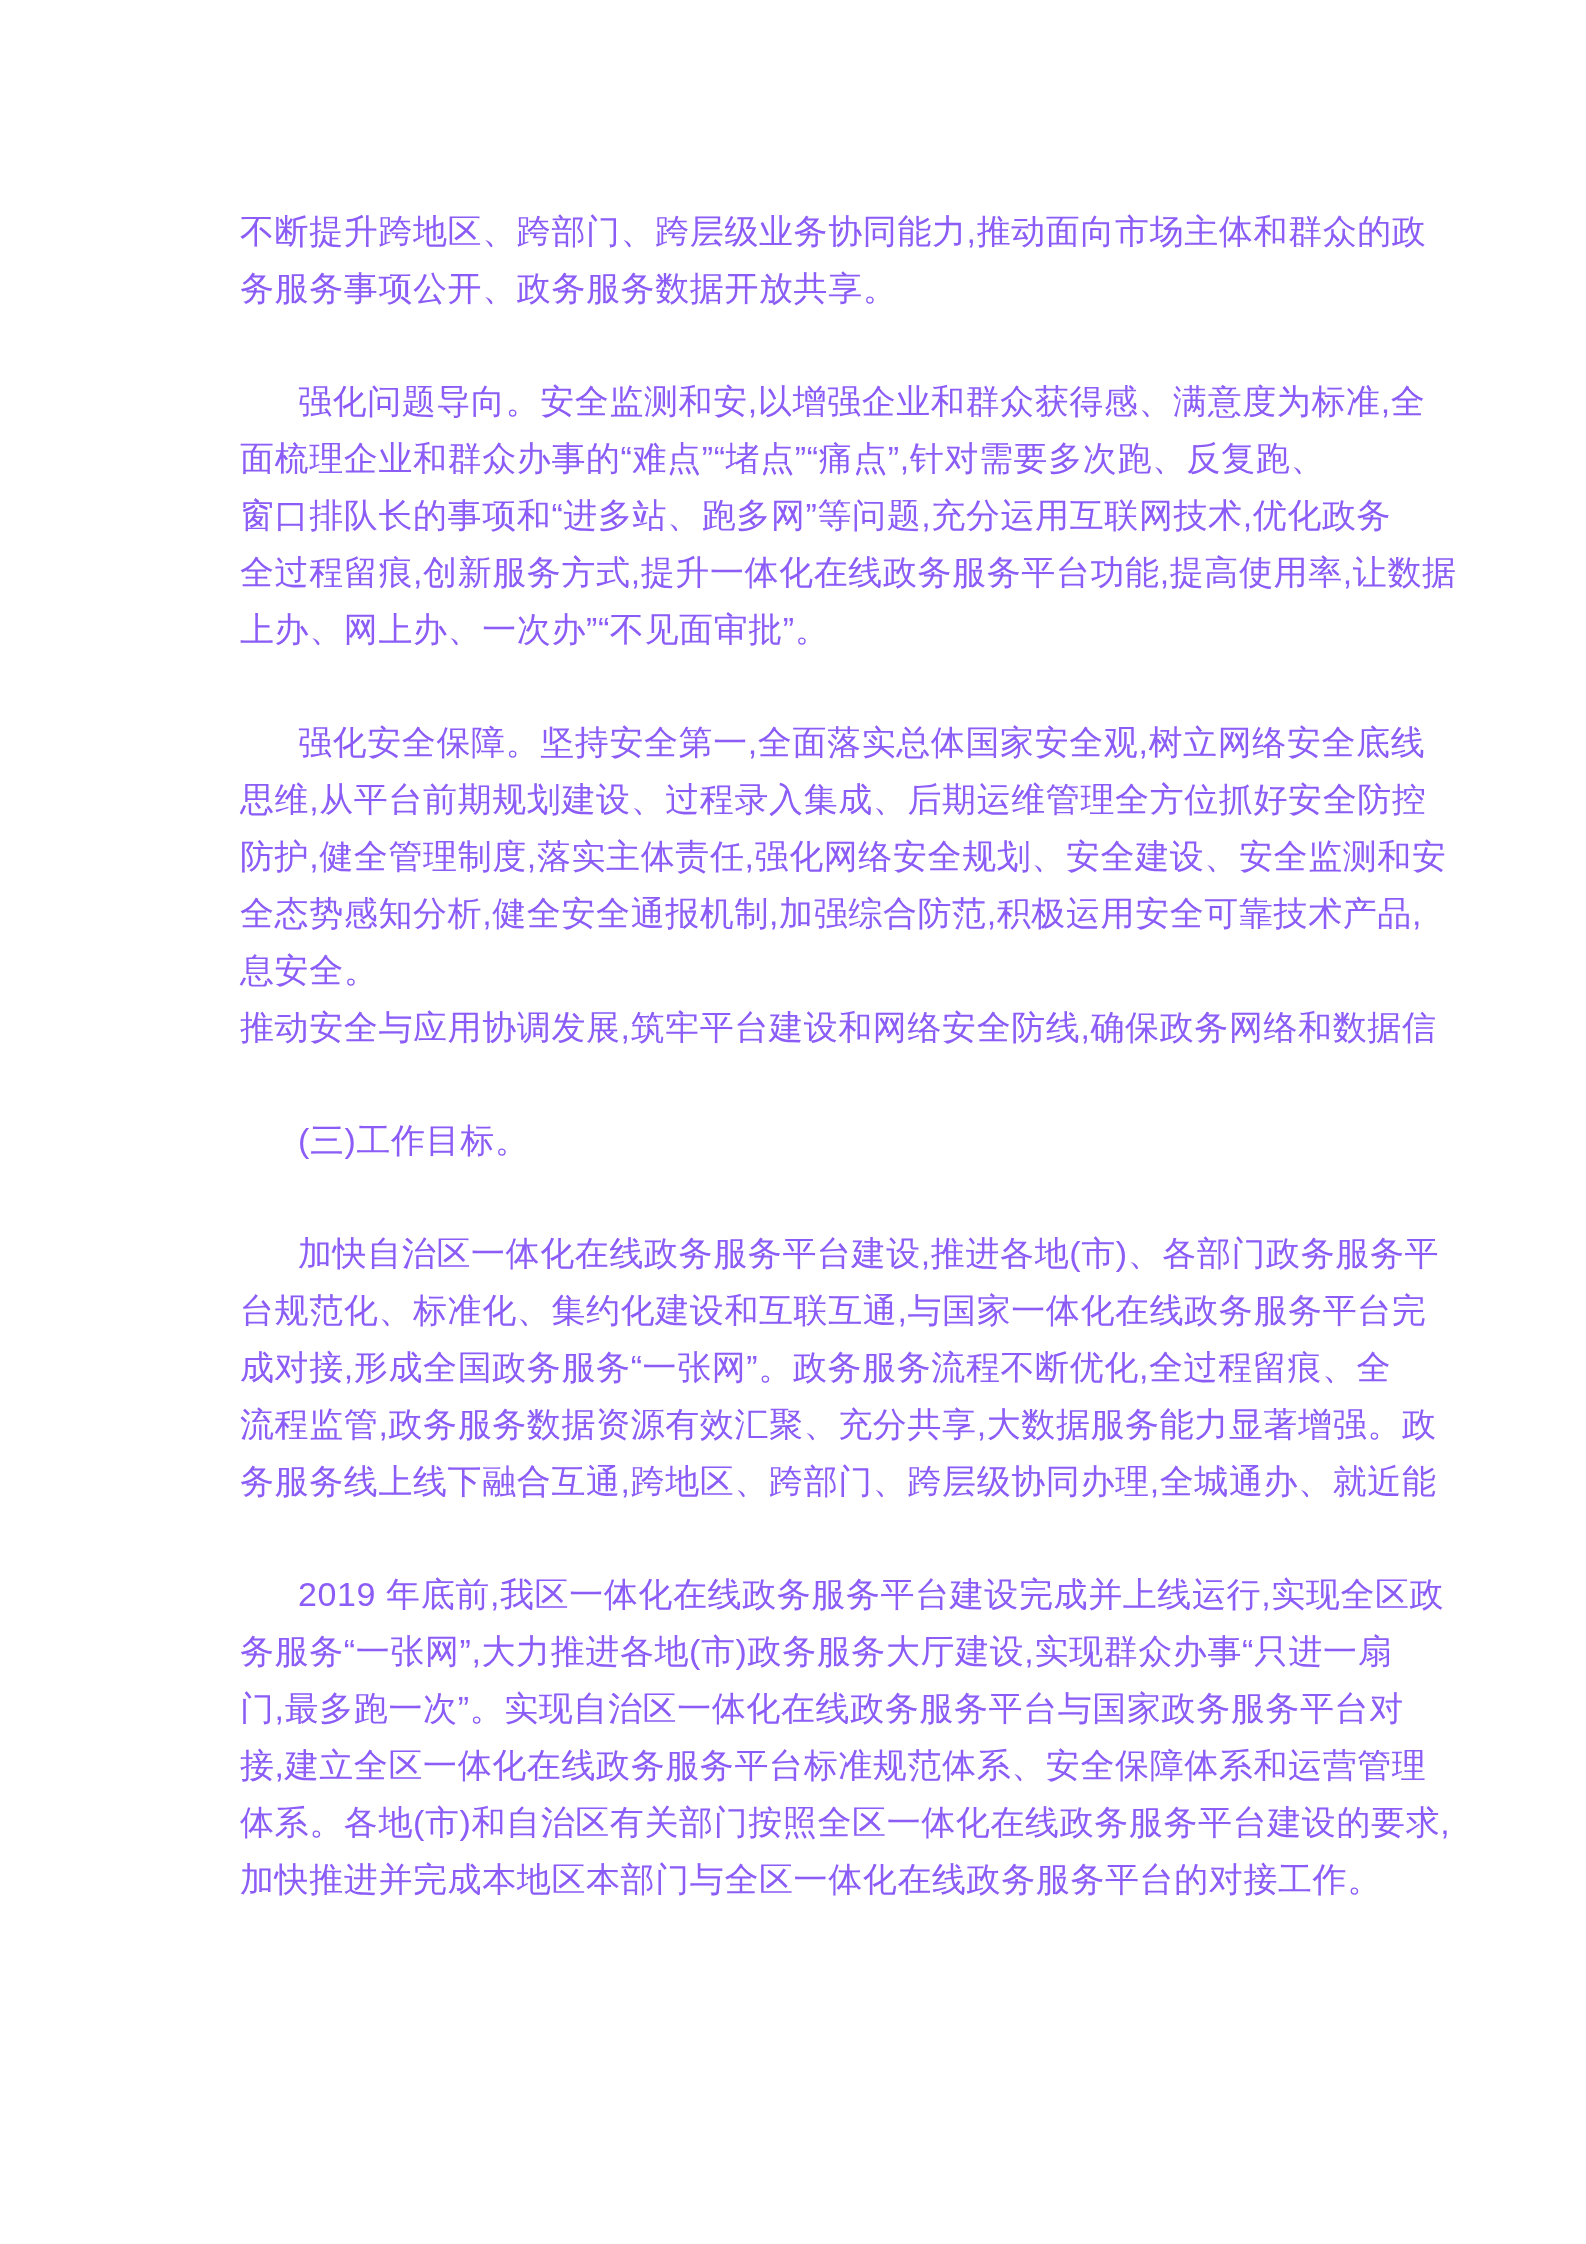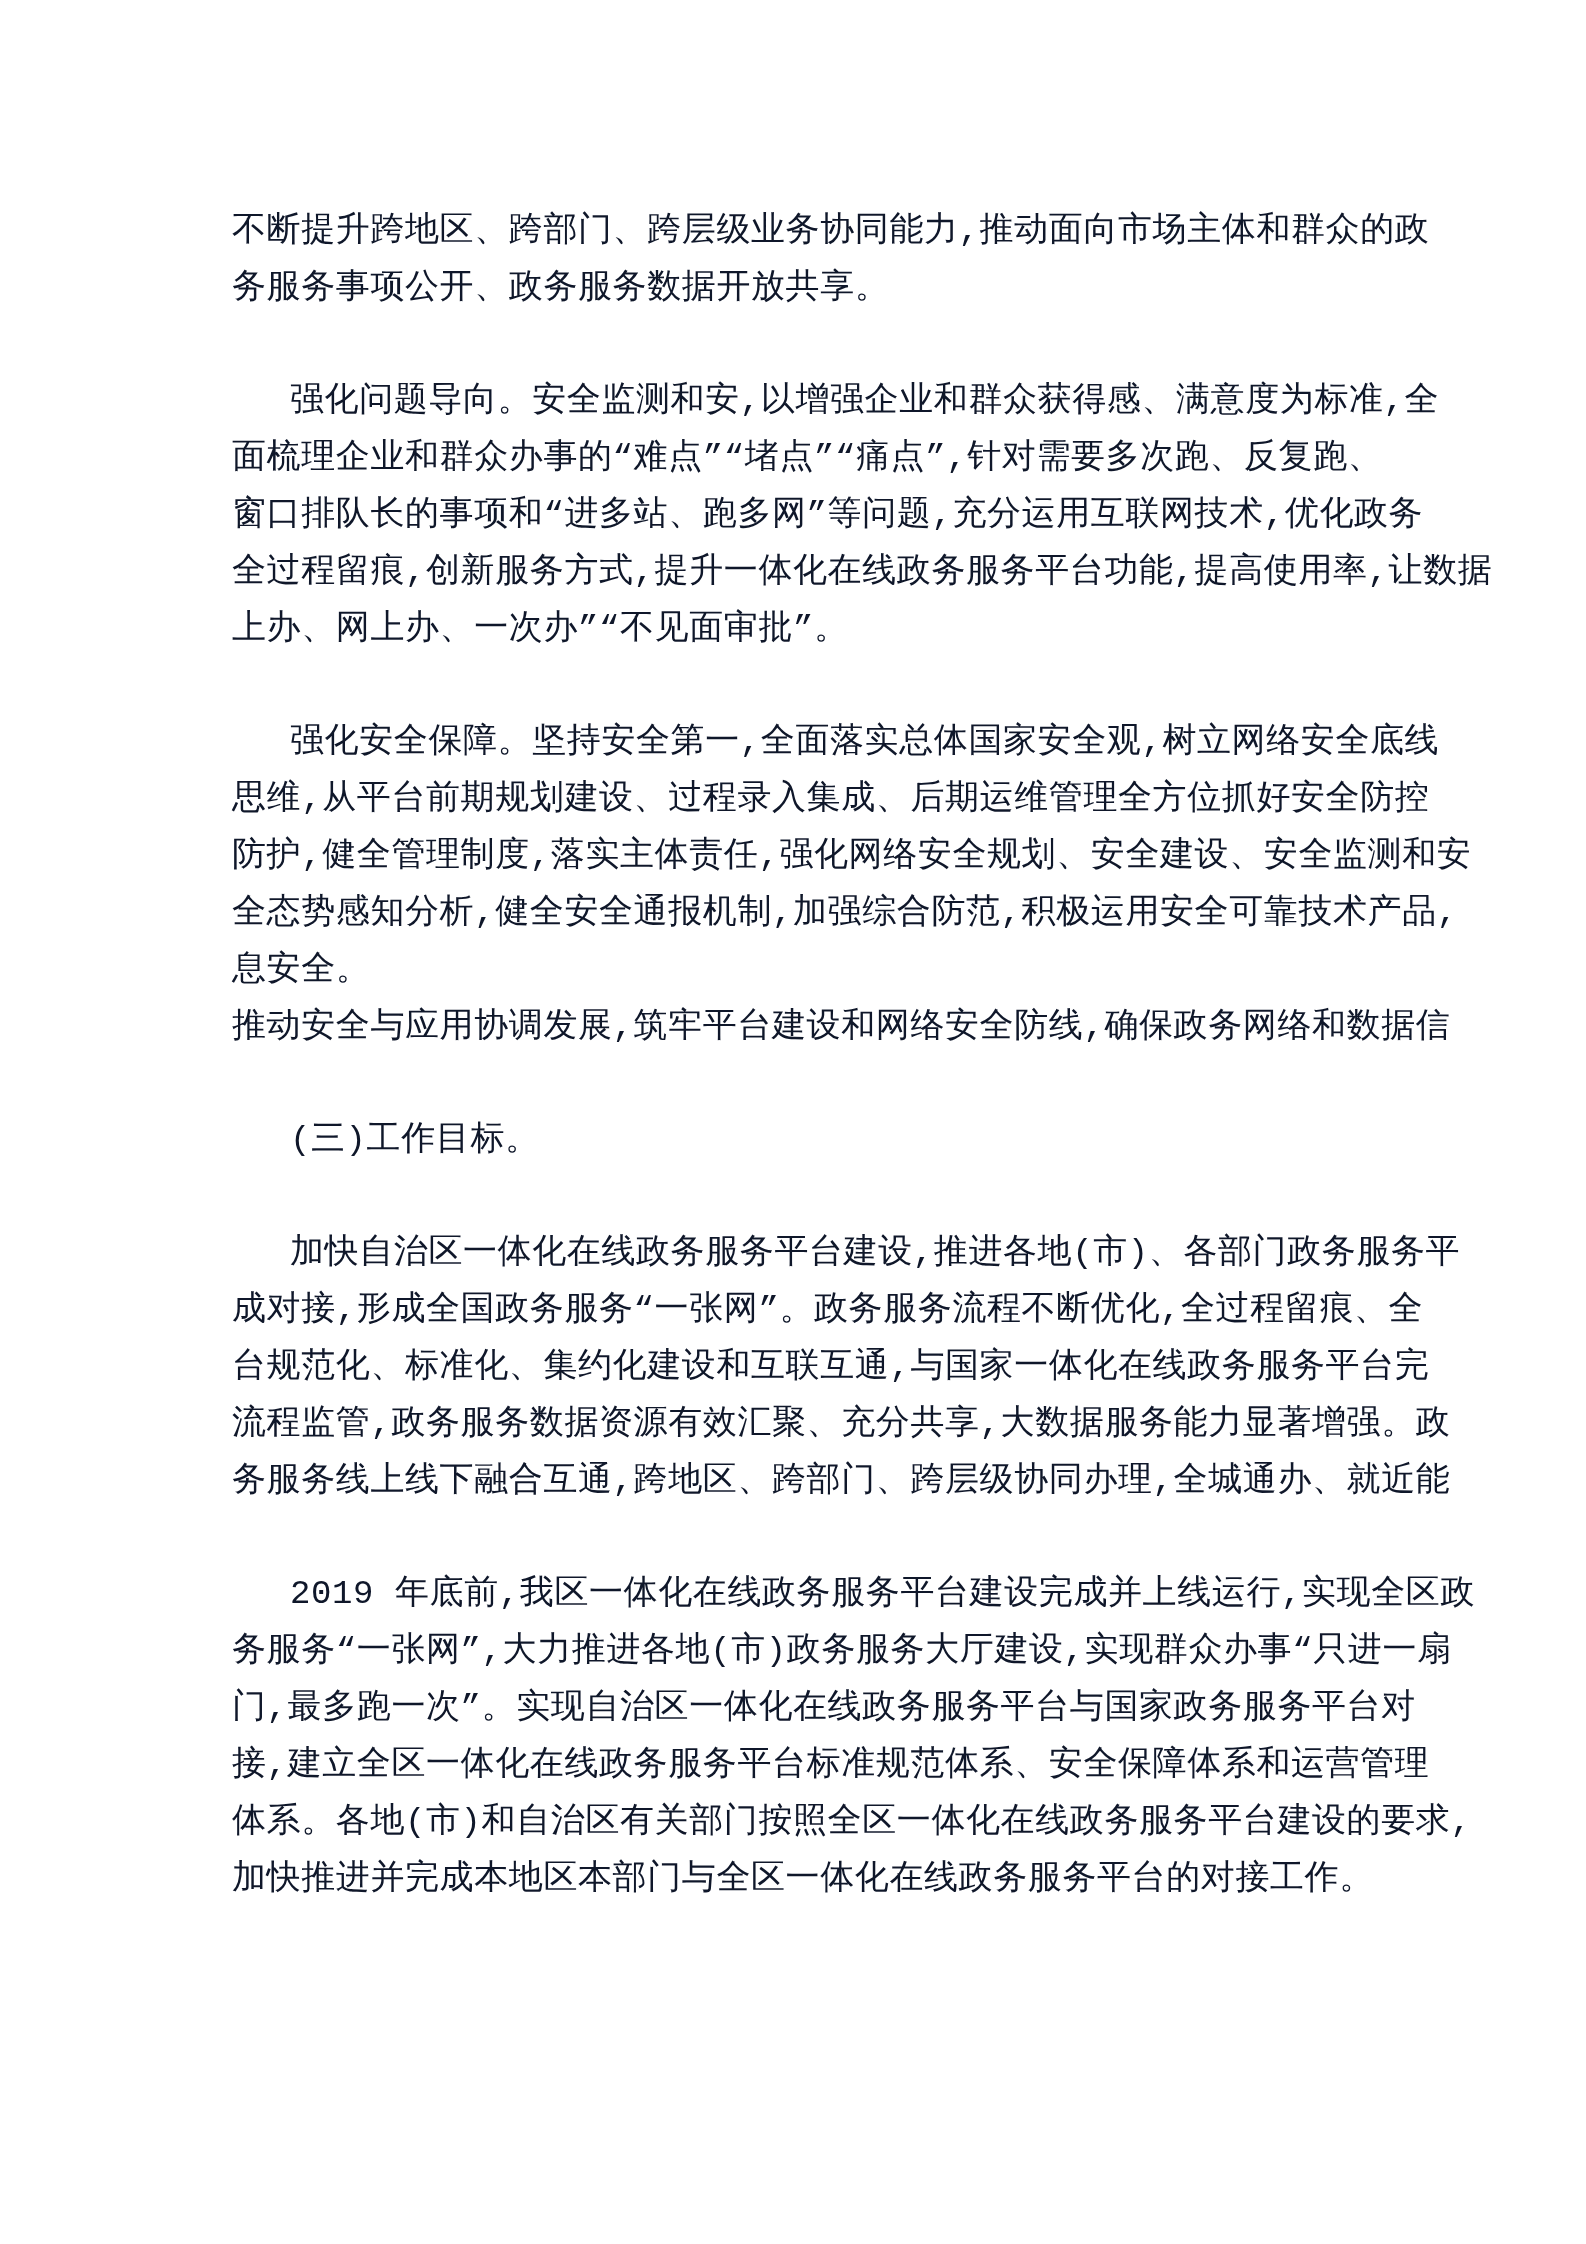--- a/index.html
+++ b/index.html
@@ -8,25 +8,25 @@
     background: #ffffff;
   }
   body {
     width: 1586px;
     height: 2244px;
     position: relative;
     overflow: hidden;
   }
   .page {
     position: absolute;
-    left: 232px;
+    left: 240px;
     top: 203px;
     width: 1104px;
-    color: #0f172a;
-    font-family: Liberation Mono, monospace;
+    color: #8b5cf6;
+    font-family: Liberation Sans, sans-serif;
     font-size: 34px;
   }
   .para {
     margin: 0 0 56px 0;
   }
   .line {
     display: block;
     height: 57px;
     line-height: 57px;
     white-space: nowrap;
@@ -62,22 +62,22 @@
     <span class="line">息安全。</span>
     <span class="line">推动安全与应用协调发展,筑牢平台建设和网络安全防线,确保政务网络和数据信</span>
   </div>
 
   <div class="para">
     <span class="line indent">(三)工作目标。</span>
   </div>
 
   <div class="para">
     <span class="line indent">加快自治区一体化在线政务服务平台建设,推进各地(市)、各部门政务服务平</span>
+    <span class="line">台规范化、标准化、集约化建设和互联互通,与国家一体化在线政务服务平台完</span>
     <span class="line">成对接,形成全国政务服务“一张网”。政务服务流程不断优化,全过程留痕、全</span>
-    <span class="line">台规范化、标准化、集约化建设和互联互通,与国家一体化在线政务服务平台完</span>
     <span class="line">流程监管,政务服务数据资源有效汇聚、充分共享,大数据服务能力显著增强。政</span>
     <span class="line">务服务线上线下融合互通,跨地区、跨部门、跨层级协同办理,全城通办、就近能</span>
   </div>
 
   <div class="para">
     <span class="line indent">2019 年底前,我区一体化在线政务服务平台建设完成并上线运行,实现全区政</span>
     <span class="line">务服务“一张网”,大力推进各地(市)政务服务大厅建设,实现群众办事“只进一扇</span>
     <span class="line">门,最多跑一次”。实现自治区一体化在线政务服务平台与国家政务服务平台对</span>
     <span class="line">接,建立全区一体化在线政务服务平台标准规范体系、安全保障体系和运营管理</span>
     <span class="line">体系。各地(市)和自治区有关部门按照全区一体化在线政务服务平台建设的要求,</span>

